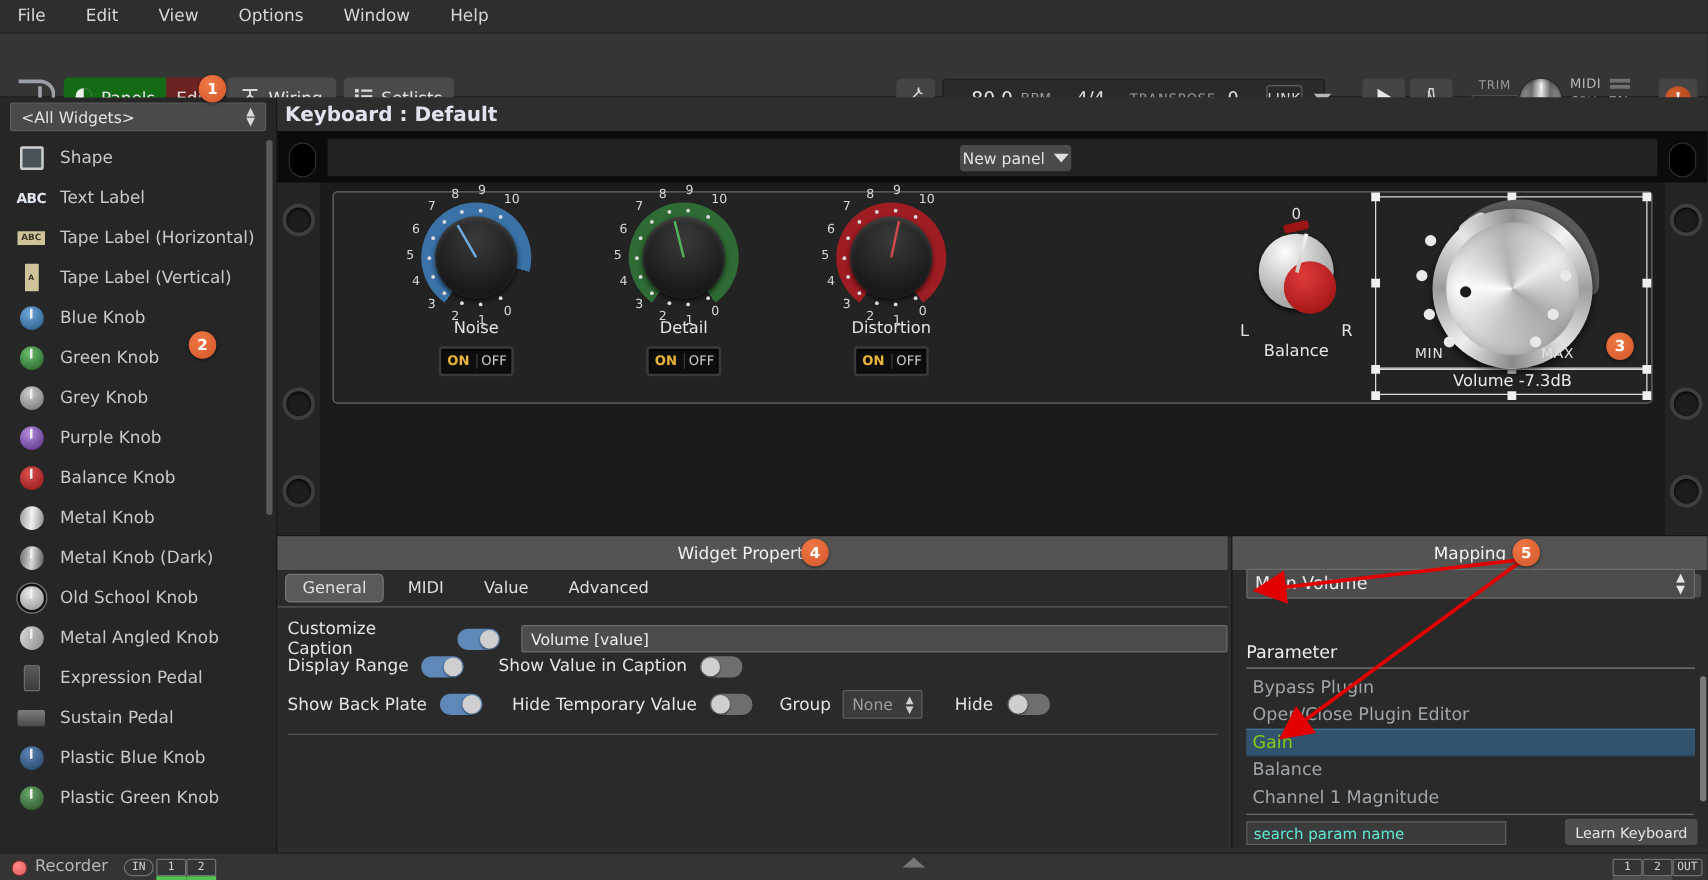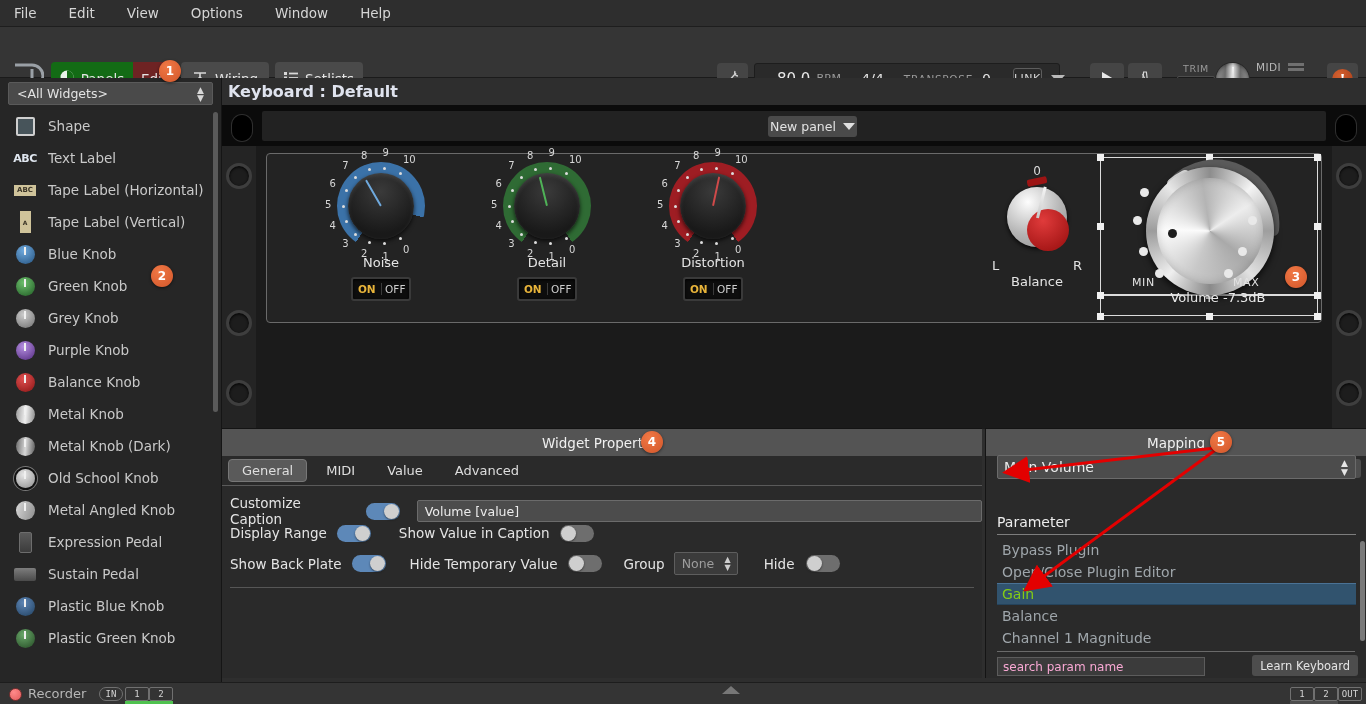--- a/index.html
+++ b/index.html
@@ -262,21 +262,21 @@
     border:1px solid #6b6b6b; border-radius:2px; color:#ededed; font-size:14px;
     display:flex; align-items:center; padding-left:6px;}
   .plugsel .spin { position:absolute; right:7px; top:3px; color:#e6e6e6; font-size:9px; line-height:9px;}
   .paramhdr { position:absolute; left:11px; top:85px; width:359px; color:#ededed; font-size:14px;
     border-bottom:1px solid #7d7d7d; padding-bottom:4px;}
   .paramlist { position:absolute; left:11px; top:110px; width:359px; }
   .pitem { height:22px; color:#9fa6ab; font-size:14px; display:flex; align-items:center; padding-left:5px;}
   .pitem.sel { background:#31536e; color:#84cc16; border-top:1px solid #4a7295; border-bottom:1px solid #24435c;}
   .plist-scroll { position:absolute; right:1px; top:112px; width:5px; height:100px; background:#7a7a7a; border-radius:3px;}
   .searchparam { position:absolute; left:11px; top:228px; width:208px; height:19px; background:#3b3b3b;
-    border:1px solid #5c5c5c; color:#f9a8d4; font-size:12px; display:flex; align-items:center; padding-left:5px;}
+    border:1px solid #5c5c5c; color:#5eead4; font-size:12px; display:flex; align-items:center; padding-left:5px;}
   .learnbtn { position:absolute; right:8px; top:226px; height:21px; padding:0 8px; background:#4d4d4d;
     border-radius:3px; color:#e4e4e4; font-size:11.5px; display:flex; align-items:center;}
 
   
   .statusbar { position:absolute; left:0; top:682px; width:1366px; height:22px; background:#343434;
     border-top:1px solid #1d1d1d; }
   .rec-dot { position:absolute; left:9px; top:5px; width:13px; height:13px; border-radius:50%;
     background: radial-gradient(circle at 35% 30%, #ff8a8a, #e25b5b); border:1px solid #7a3030;}
   .rec-lbl { position:absolute; left:28px; top:3px; color:#b6b6b6; font-size:13px;}
   .io-box { position:absolute; width:24px; height:14px; border:1px solid #707070; border-radius:2px;
@@ -706,21 +706,21 @@
             <span style="left:33px; top:62px;"></span>
             <span style="left:39px; top:93px;"></span>
             <span style="left:55px; top:115px;"></span>
             <span style="left:138px;top:93px;"></span>
             <span style="left:148px;top:62px;"></span>
             <span style="left:124px;top:115px;"></span>
           </div>
 
           <div class="vol-minmax" style="left:32px;  top:122px;">MIN</div>
           <div class="vol-minmax" style="left:133px; top:122px;">MAX</div>
-          <div class="vol-caption" style="left:0; top:136px;margin-left:8px;">Volume -7.3dB</div>
+          <div class="vol-caption" style="left:0; top:144px;">Volume -7.3dB</div>
         </div>
       </div>
 
     </div>
   </div>
 
   <div class="wprops">
     <div class="ptitlebar">
       <span>Widget Properties</span>
     </div>

